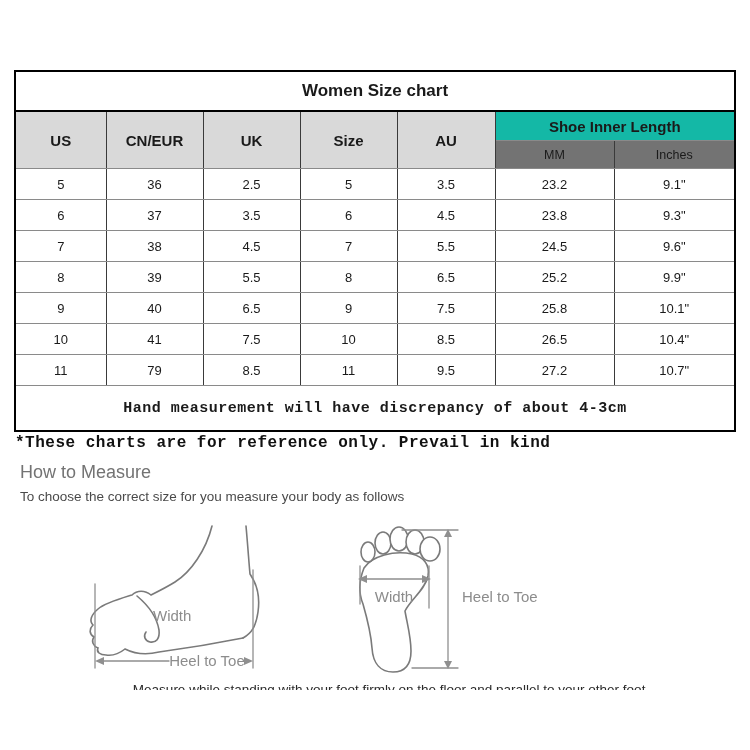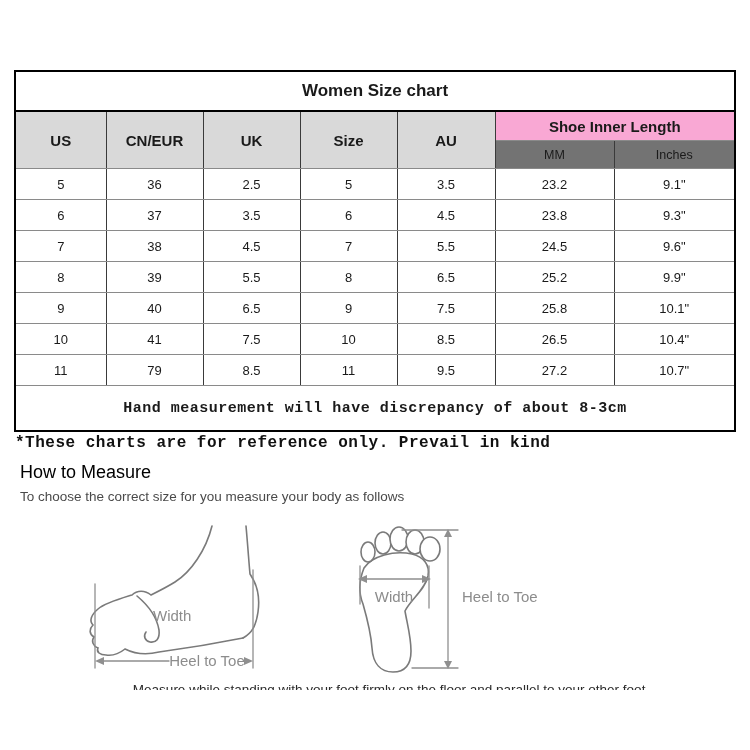--- a/index.html
+++ b/index.html
@@ -10,34 +10,34 @@
   table.sizechart{position:absolute;left:14px;top:70px;width:720px;
     border-collapse:collapse;border:2px solid #000;table-layout:fixed;}
   table.sizechart td, table.sizechart th{
     border-left:1px solid #3a3a3a;border-right:1px solid #3a3a3a;
     border-top:1px solid #8a8a8a;border-bottom:1px solid #8a8a8a;
     text-align:center;vertical-align:middle;padding:0;}
   .title-cell{height:38px;font-size:17px;font-weight:bold;background:#fff;
     border-bottom:2px solid #000 !important;}
   th.col-head{background:#d9d9d9;font-size:15px;font-weight:bold;
     border-bottom:2px solid #000;margin-top:41px;}
-  th.inner-head{background:#f9a8d4;font-size:15px;font-weight:bold;height:28px;
+  th.inner-head{background:#14b8a6;font-size:15px;font-weight:bold;height:28px;
     border-bottom:1px solid #3a3a3a;}
   th.sub-head{background:#737373;font-size:12.5px;font-weight:normal;height:27px;
     border-bottom:2px solid #000;}
   td.data{height:30px;font-size:13px;background:#fff;}
   td.footer-note{height:44px;background:#fff;border-top:2px solid #000;
     font-family:"Liberation Mono","DejaVu Sans Mono",monospace;
     font-weight:bold;font-size:15px;letter-spacing:0.5px;}
 
   
   .ref-note{position:absolute;left:15px;top:434px;
     font-family:"Liberation Mono","DejaVu Sans Mono",monospace;
     font-weight:bold;font-size:16px;color:#111;letter-spacing:0.5px;}
-  .htm-heading{position:absolute;left:20px;top:462px;font-size:18px;color:#000000;}
+  .htm-heading{position:absolute;left:20px;top:462px;font-size:18px;color:#737373;}
   .htm-subtitle{position:absolute;left:20px;top:489px;font-size:13.5px;color:#4a4a4a;}
   .caption{position:absolute;left:16px;top:682px;width:750px;text-align:center;
     font-size:13.5px;color:#2b2b2b;}
 
   
   .diag{position:absolute;}
   .diag path,.diag line,.diag ellipse{fill:none;stroke:#7a7a7a;stroke-width:1.6;
     stroke-linecap:round;}
   .diag .measure{stroke:#8f8f8f;stroke-width:1.3;}
   .diag .arrowhead{fill:#8f8f8f;stroke:none;}
@@ -132,21 +132,21 @@
       <tr>
         <td class="data">11</td>
         <td class="data">79</td>
         <td class="data">8.5</td>
         <td class="data">11</td>
         <td class="data">9.5</td>
         <td class="data">27.2</td>
         <td class="data">10.7"</td>
       </tr>
       <tr>
-        <td class="footer-note" colspan="7">Hand measurement will have discrepancy of about 8-3cm</td>
+        <td class="footer-note" colspan="7">Hand measurement will have discrepancy of about 4-3cm</td>
       </tr>
     </tbody>
   </table>
 
   <div class="ref-note">*These charts are for reference only. Prevail in kind</div>
 
   <div class="htm-heading">How to Measure</div>
   <div class="htm-subtitle">To choose the correct size for you measure your body as follows</div>
 
   <svg class="diag" style="left:85px;top:522px" width="270" height="155" viewBox="0 0 270 155">

